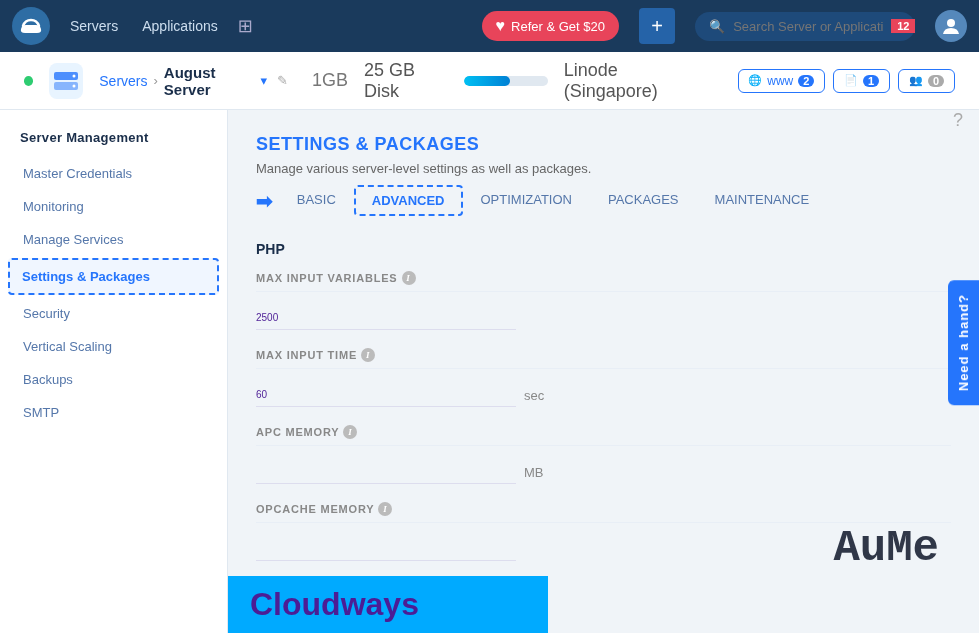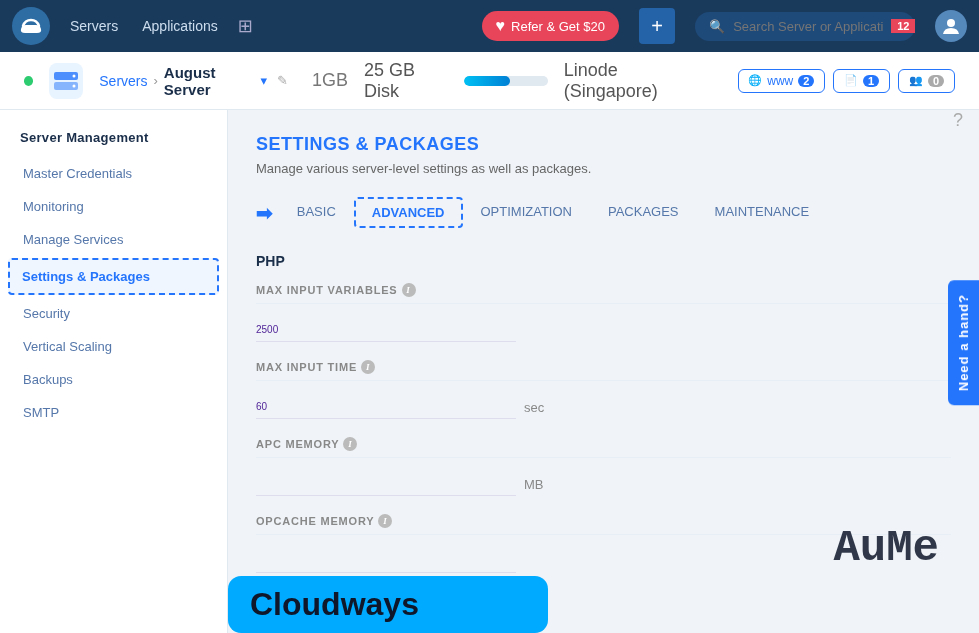--- a/index.html
+++ b/index.html
@@ -95,21 +95,21 @@
     .sidebar-item.active {
       background: #f0f6ff; color: #2575fc; font-weight: 600;
       border-left: 3px solid #2575fc;
       border: 2px dashed #2575fc; margin: 2px 8px; border-radius: 4px; padding: 9px 12px;
     }
 
     
     .content { flex: 1; padding: 24px 28px; overflow-y: auto; position: relative; }
 
     .section-title { color: #2575fc; font-size: 18px; font-weight: 700; margin-bottom: 6px; letter-spacing: 0.5px; }
-    .section-desc { color: #666; font-size: 13px; margin-bottom: 20px; }
+    .section-desc { color: #666; font-size: 13px; margin-bottom: 8px; }
 
     
     .tabs { display: flex; gap: 0; margin-bottom: 24px; align-items: center; }
     .tab {
       padding: 8px 18px; font-size: 13px; color: #5577aa; cursor: pointer;
       border-bottom: 2px solid transparent; font-weight: 500;
     }
     .tab.active {
       color: #2575fc; font-weight: 700;
       border: 2px dashed #2575fc; border-radius: 4px; padding: 6px 16px;
@@ -142,22 +142,22 @@
     
     .watermark {
       position: absolute; bottom: 60px; right: 40px;
       font-size: 44px; font-weight: 900; color: #0f172a;
       font-family: Liberation Mono, monospace; opacity: 0.85; pointer-events: none;
     }
 
     
     .cloudways-bar {
       position: absolute; bottom: 0; left: 0;
-      background: #00aaff; color: #0f172a; font-size: 32px; font-weight: 700;
-      padding: 10px 22px; width: 320px; border-radius: 13px;
+      background: #00aaff; color: #4c1d95; font-size: 32px; font-weight: 700;
+      padding: 10px 22px; width: 320px;
     }
 
     
     .help-tab {
       position: fixed; right: 0; top: 280px;
       background: #2575fc; color: white; writing-mode: vertical-rl;
       text-orientation: mixed; transform: rotate(180deg);
       padding: 14px 8px; font-size: 13px; font-weight: 600;
       border-radius: 0 6px 6px 0; cursor: pointer; letter-spacing: 1px;
     }

